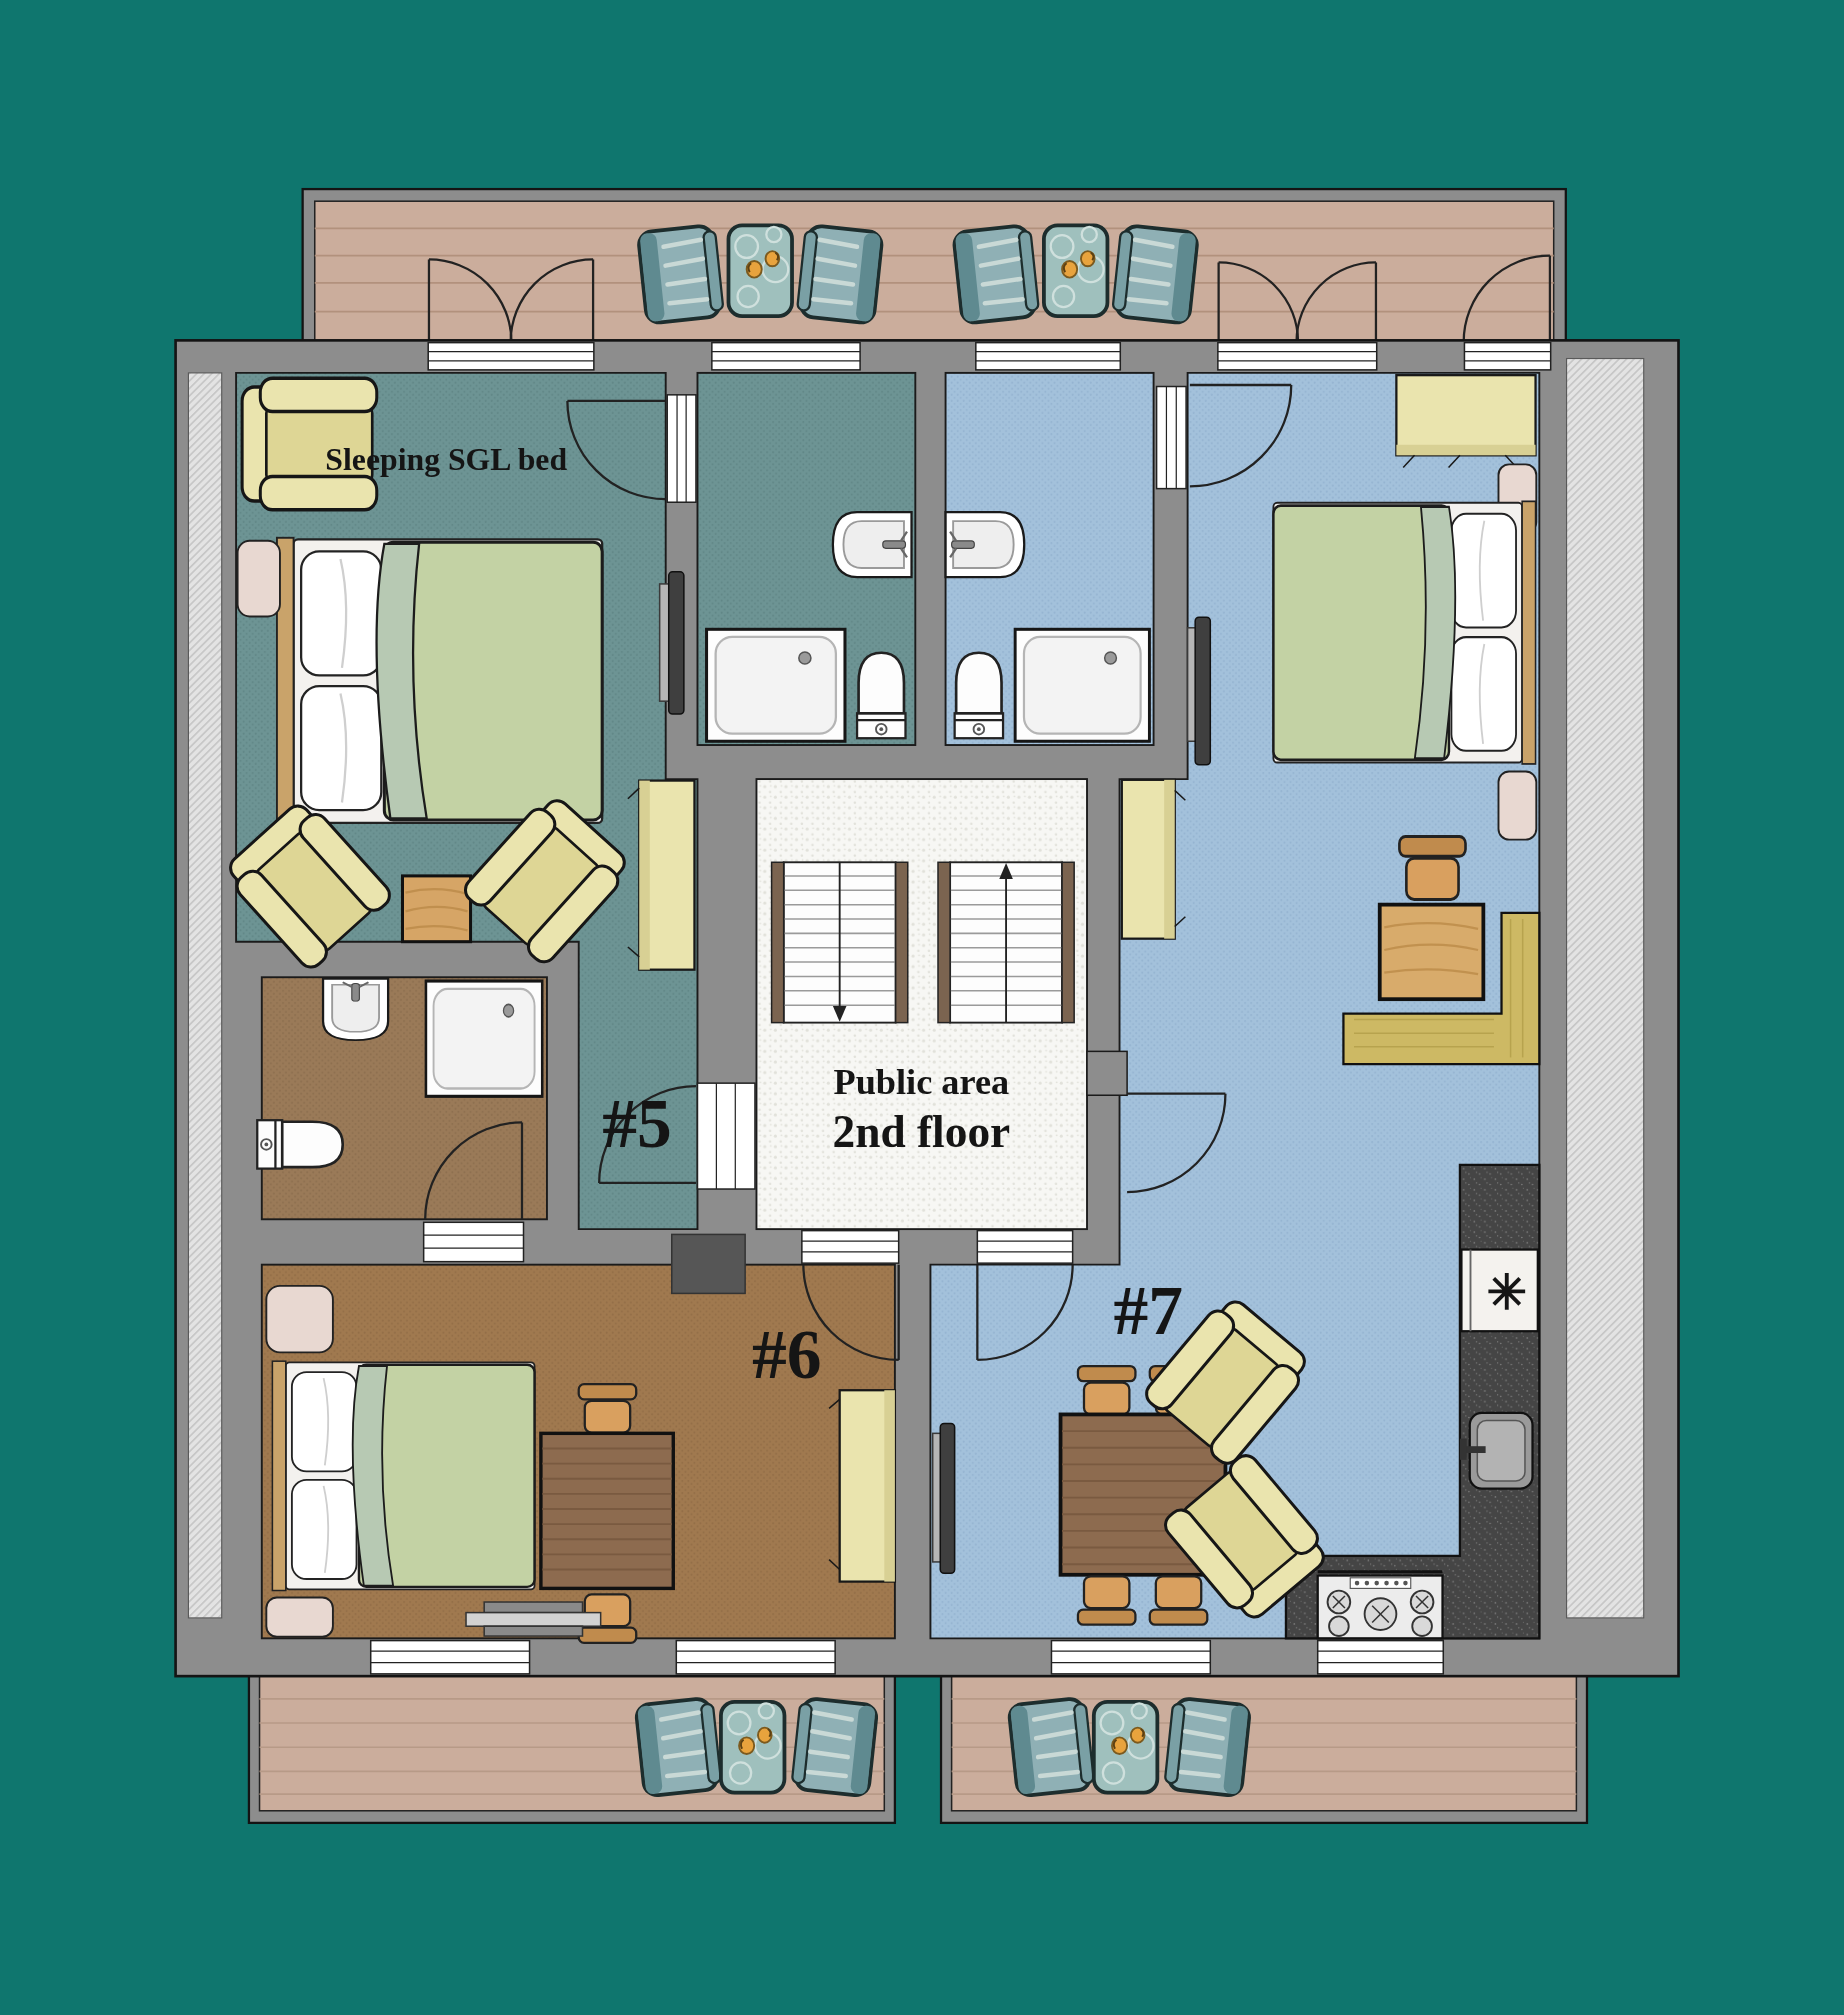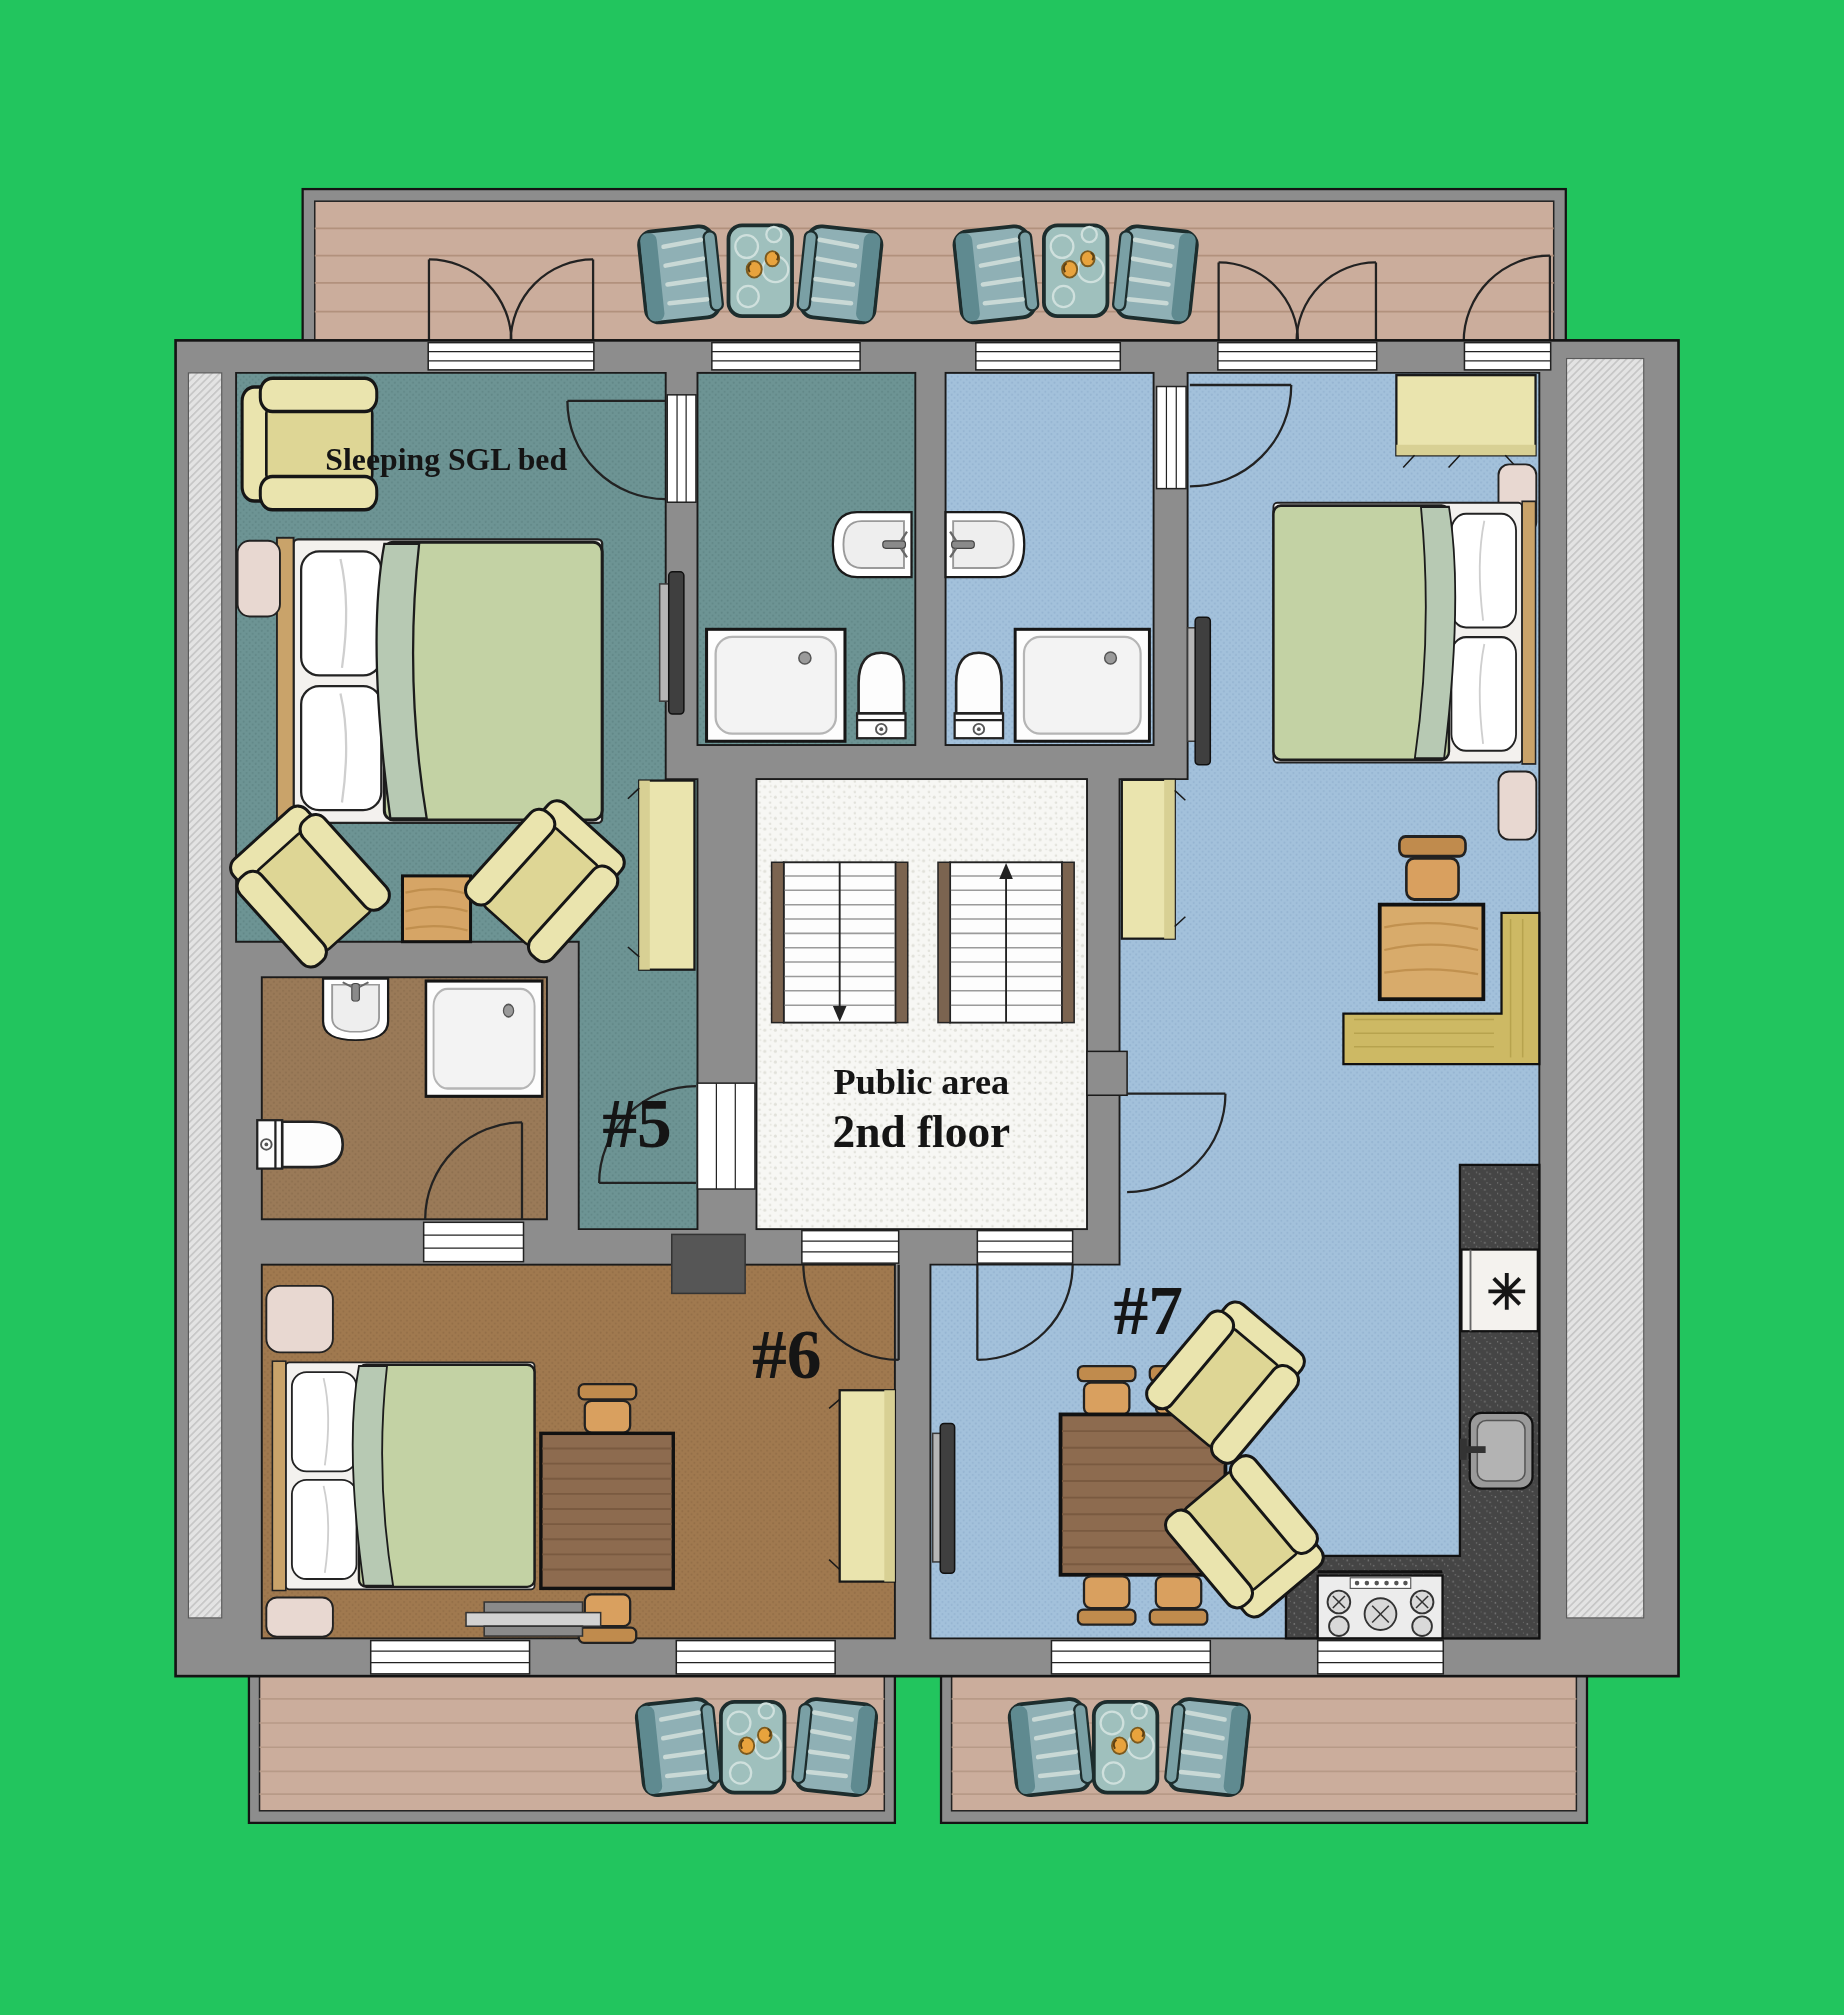--- a/index.html
+++ b/index.html
@@ -1,16 +1,16 @@
 <!DOCTYPE html>
 <html style="font-size:12px"><head>
 <meta charset="utf-8">
 <style>
   html,body{margin:0;padding:0;background:#ffffff;}
-  #stage{position:relative;width:1845px;height:2015px;background:#22c55e;font-family:"Liberation Serif",serif;}
+  #stage{position:relative;width:1845px;height:2015px;background:#0f766e;font-family:"Liberation Serif",serif;}
   svg{position:absolute;left:0;top:0;}
   text{font-family:"Liberation Serif",serif;font-weight:bold;fill:#151515;}
   .arc{fill:none;stroke:#222;stroke-width:3;}
   .leaf{stroke:#222;stroke-width:3;}
   .thr{fill:#ffffff;stroke:#222;stroke-width:2;}
   .thrl{stroke:#222;stroke-width:1.6;}
   .plank{stroke:#b2917d;stroke-width:2.5;}
   .plankb{stroke:#b79a87;stroke-width:2.2;}
 </style>
 </head>

